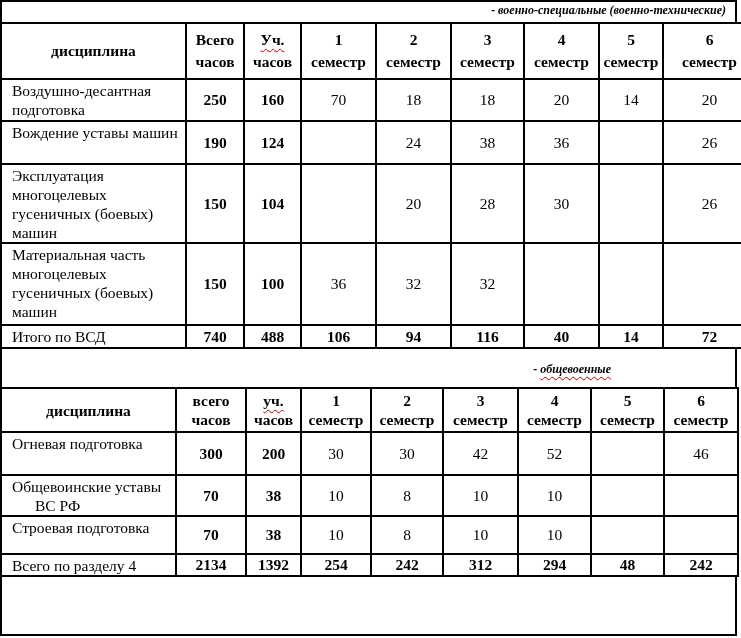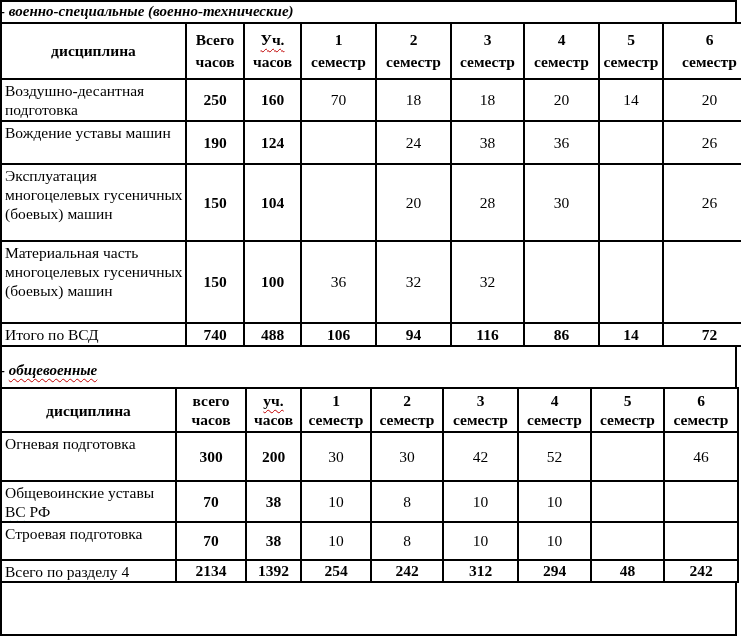--- a/index.html
+++ b/index.html
@@ -6,49 +6,49 @@
   .page {
     position:relative; width:741px; height:638px; overflow:hidden;
     background:#ffffff; color:#000;
     font-family:"Liberation Serif","DejaVu Serif",serif;
   }
   .frame {
     position:absolute; left:0; top:0; width:733px; height:632px;
     border:2px solid #000; z-index:0;
   }
   .sec-title {
-    position:absolute; left:0; width:726px; text-align:left;
-    font-size:15px; font-weight:bold; font-style:italic; z-index:2;
+    position:absolute; left:0; width:726px; text-align:right;
+    font-size:12px; font-weight:bold; font-style:italic; z-index:2;
   }
   #title1 { top:3px; }
   #title2 { top:362px; width:611px; }
   table {
     position:absolute; left:0; border-collapse:collapse; table-layout:fixed;
     background:#fff; z-index:1; font-size:15.5px;
   }
   #table1 { top:22px; width:755px; }
   #table2 { top:387px; width:737px; }
   td { border:2px solid #000; padding:0; overflow:hidden; }
-  td.name { text-align:left; vertical-align:top; padding:1px 2px 0 3px; line-height:19px; }
+  td.name { text-align:left; vertical-align:top; padding:1px 2px 0 10px; line-height:19px; }
   td.num  { text-align:center; vertical-align:middle; line-height:18px; }
   td.hc   { text-align:center; vertical-align:middle; font-weight:bold; line-height:22px; }
   #table2 td.hc { line-height:19px; }
   .b { font-weight:bold; }
   .sp-red  { text-decoration:underline wavy #c00000 1px; text-underline-offset:3px; text-decoration-skip-ink:none;margin-top:24px; }
-  .sp-grn  { text-decoration:underline wavy #2aa198 1px; text-underline-offset:3px; text-decoration-skip-ink:none; }
+  .sp-grn  { text-decoration:underline wavy #2aa198 1px; text-underline-offset:3px; text-decoration-skip-ink:none;margin-left:23px; }
   
   .t1h  { height:56px; }
   .t1r0 { height:42px; }
   .t1r1 { height:43px; }
   .t1r2 { height:77px; }
   .t1r3 { height:82px; }
   .t1r4 { height:23px; }
   
   .t2h  { height:44px; }
-  .t2r0 { height:49px; }
+  .t2r0 { height:43px; }
   .t2r1 { height:57px; }
   .t2r2 { height:40px; }
   .t2r3 { height:38px; }
   .t2r4 { height:22px; }
   .t2r5 { height:22px; }
 </style>
 </head>
 <body>
 
 <div class="page">
@@ -148,21 +148,21 @@
       <td class="num"></td>
       <td class="num"></td>
     </tr>
     <tr class="t1r4">
       <td class="name">Итого по ВСД</td>
       <td class="num b">740</td>
       <td class="num b">488</td>
       <td class="num b">106</td>
       <td class="num b">94</td>
       <td class="num b">116</td>
-      <td class="num b">86</td>
+      <td class="num b">40</td>
       <td class="num b">14</td>
       <td class="num b">72</td>
     </tr>
   </tbody>
     </table>
 
   <div class="sec-title" id="title2">
     <span>-</span>
     <span class="sp-red">общевоенные</span>
   </div>

